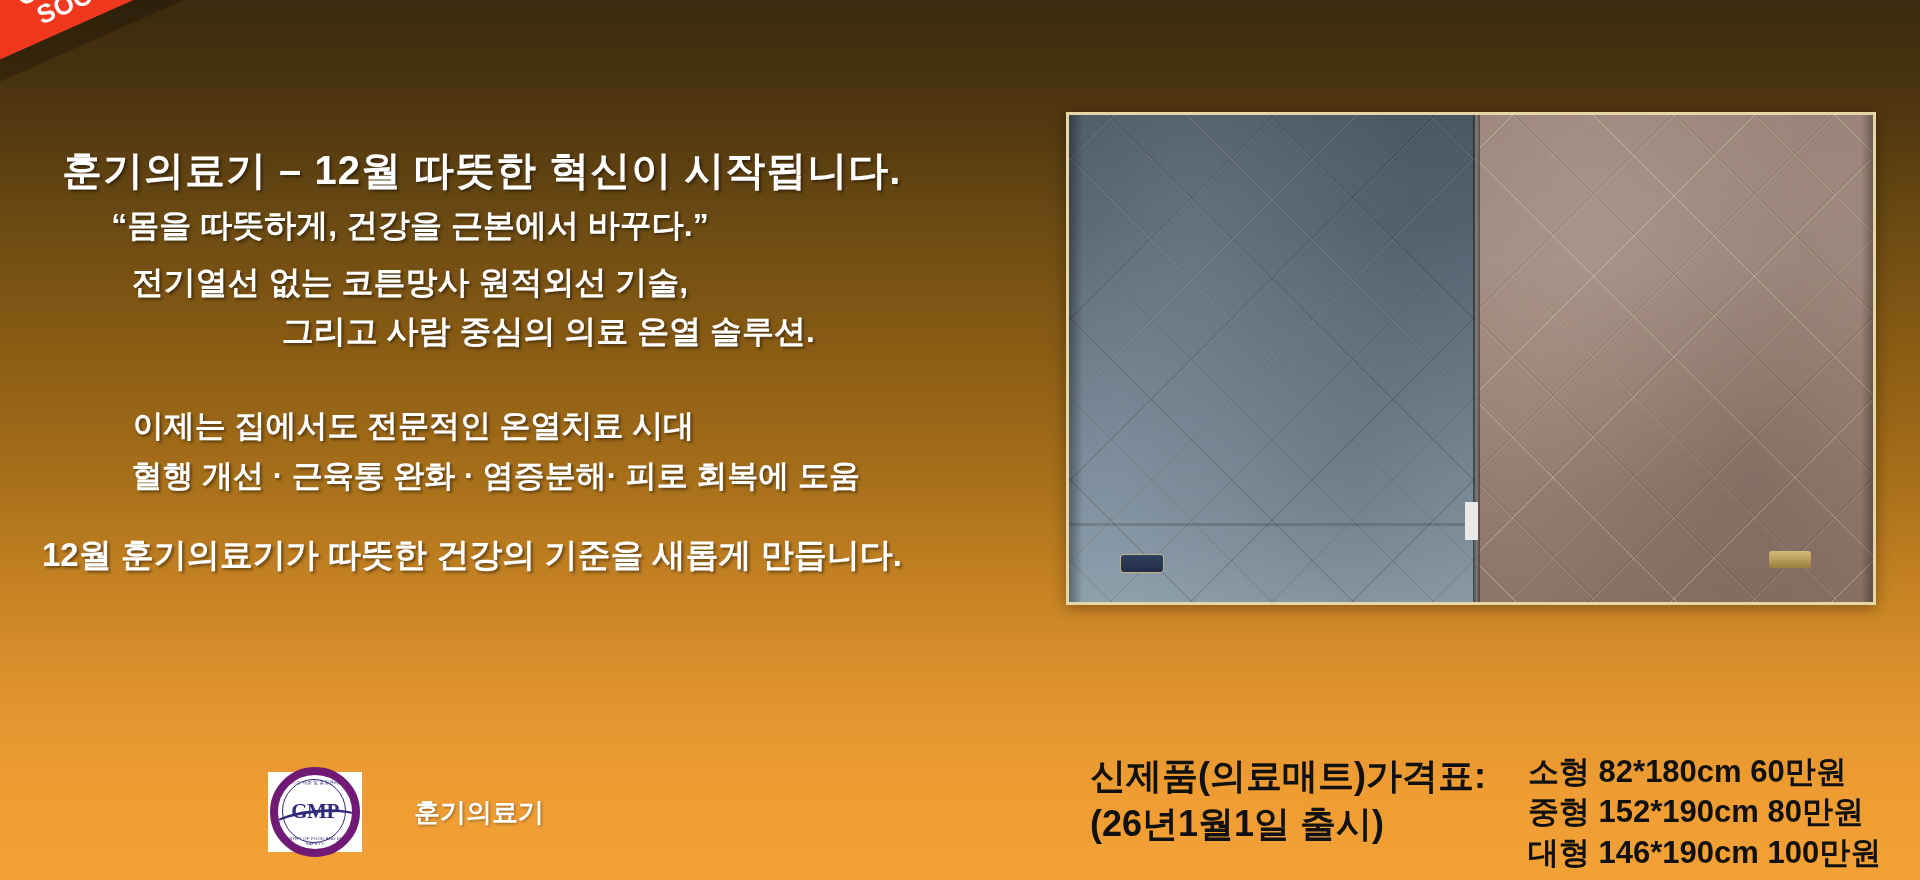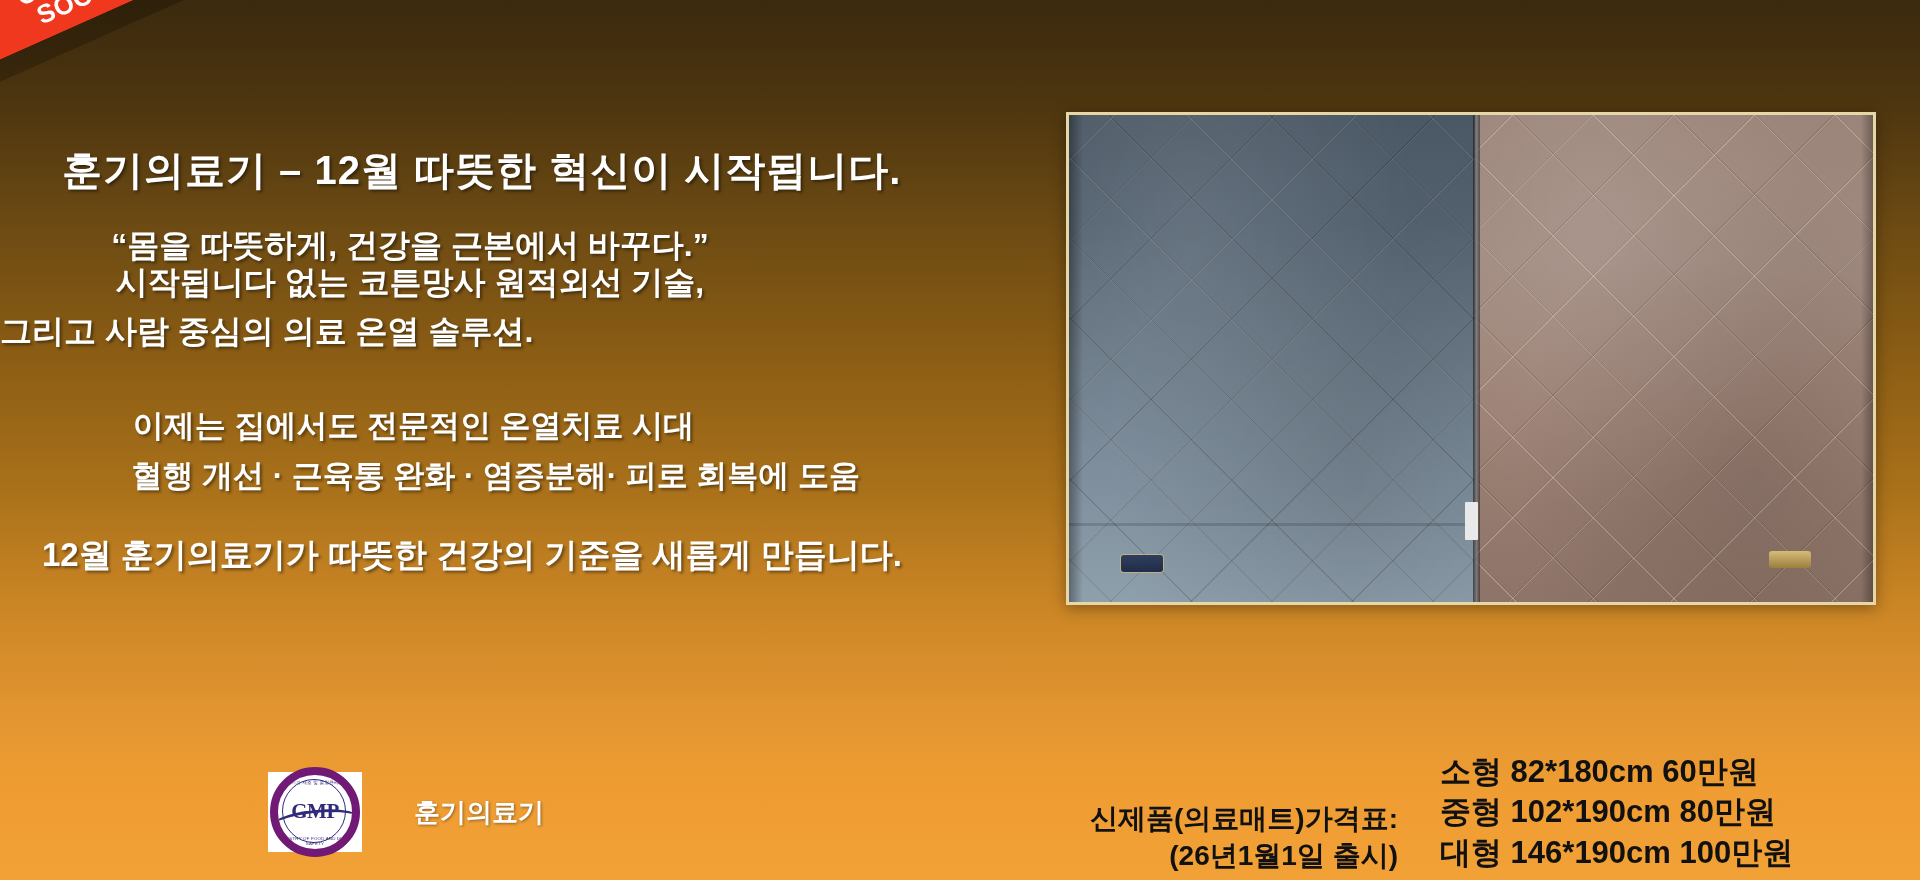--- a/index.html
+++ b/index.html
@@ -96,38 +96,38 @@
   #headline {
     position: absolute;
     left: 62px;
     top: 143px;
     font-size: 40px;
     letter-spacing: 1px;
   }
   #quote-line {
     position: absolute;
     left: 0; right: 0;
-    top: 224px;
+    top: 204px;
     text-align: center;
     font-size: 32px;
     padding-right: 60px;
   }
   #feature-line1 {
     position: absolute;
     left: 0; right: 0;
     top: 261px;
     text-align: center;
     font-size: 32px;
     padding-right: 60px;
   }
   #feature-line2 {
     position: absolute;
     left: 0; right: 0;
     top: 310px;
-    text-align: left;
+    text-align: right;
     font-size: 32px;
     padding-right: 65px;
   }
   #benefit-line1 {
     position: absolute;
     left: 0; right: 8px;
     top: 405px;
     text-align: center;
     font-size: 31px;
     padding-right: 45px;
@@ -331,25 +331,24 @@
     position: absolute;
     left: 1090px;
     top: 752px;
     display: flex;
     align-items: flex-start;
     color: #111111;
     font-weight: bold;
     white-space: nowrap;
   }
   #price-label {
-    font-size: 28px;
+    font-size: 36px;
     line-height: 1.33;
-    text-align: right;
+    text-align: left;
     padding-top: 0px;
-    margin-top: 48px;
   }
   #price-list {
     margin-left: 42px;
     font-size: 31px;
     line-height: 1.30;
   }
   .price-row { display: block; }
 </style>
 </head>
 <body>
@@ -365,21 +364,21 @@
         <span>SOON!</span>
       </div>
     </div>
   </div>
 
   <div id="left-col">
 
     <div class="txt" id="headline">훈기의료기 – 12월  따뜻한 혁신이 시작됩니다.</div>
 
     <div class="txt" id="quote-line">“몸을 따뜻하게, 건강을 근본에서 바꾸다.”</div>
-    <div class="txt" id="feature-line1">시작됩니다 없는 코튼망사 원적외선 기술,</div>
+    <div class="txt" id="feature-line1">전기열선 없는 코튼망사 원적외선 기술,</div>
     <div class="txt" id="feature-line2">그리고 사람 중심의 의료 온열 솔루션.</div>
 
     <div class="txt" id="benefit-line1">이제는 집에서도 전문적인 온열치료 시대</div>
     <div class="txt" id="benefit-line2">혈행 개선 · 근육통 완화 · 염증분해· 피로 회복에 도움</div>
 
     <div class="txt" id="closing-line">12월  훈기의료기가 따뜻한 건강의 기준을 새롭게 만듭니다.</div>
 
     <div id="brand-row">
       <div id="gmp-badge">
         <div id="gmp-circle">
@@ -413,18 +412,18 @@
     <div id="photo-tag"></div>
   </div>
 
   <div id="price-block">
     <div id="price-label">
       <div>신제품(의료매트)가격표:</div>
       <div>(26년1월1일 출시)</div>
     </div>
     <div id="price-list">
       <span class="price-row">소형 82*180cm 60만원</span>
-      <span class="price-row">중형 102*190cm 80만원</span>
+      <span class="price-row">중형 152*190cm 80만원</span>
       <span class="price-row">대형 146*190cm 100만원</span>
     </div>
   </div>
 
 </div>
 
 </body></html>

